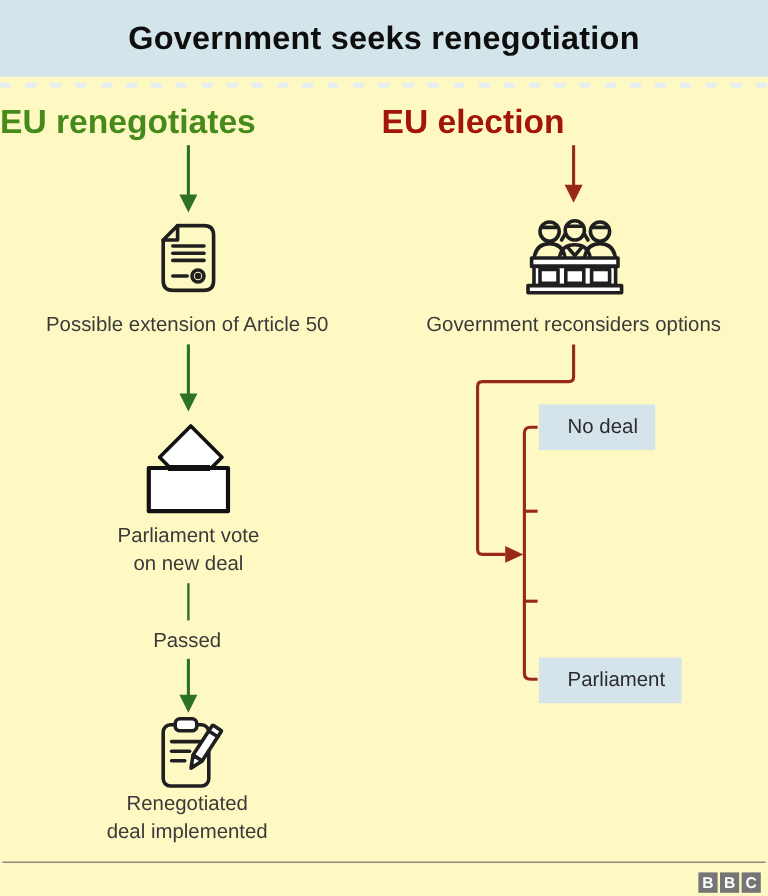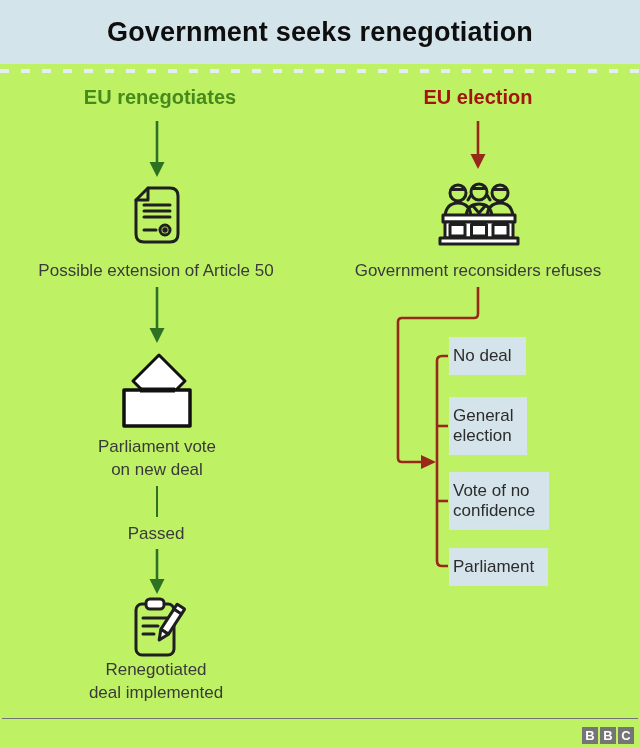--- a/index.html
+++ b/index.html
@@ -1,31 +1,31 @@
 <!DOCTYPE html>
 <html><head>
 <meta charset="utf-8">
 <style>
   html,body { margin:0; padding:0; background:#fff; }
   .canvas {
-    position:relative; width:640px; height:747px; background:#bef264;
+    position:relative; width:640px; height:747px; background:#fef9c3;
     font-family:"Liberation Sans", sans-serif; overflow:hidden;
   }
   
   .header {
     position:absolute; left:0; top:0; width:640px; height:64px;
     background:#d3e4ea; display:flex; align-items:center; justify-content:center;
   }
   .header h1 { margin:0; font-size:27px; font-weight:bold; color:#0e0e0e; letter-spacing:.2px; }
   .dashes {
     position:absolute; left:0; top:69px; width:640px; height:4px;
     background:repeating-linear-gradient(90deg,#e4eef3 0 9px, transparent 9px 21px);
   }
   
-  .col-heading { position:absolute; top:86px; width:320px; text-align:center; font-size:20px; font-weight:bold; }
+  .col-heading { position:absolute; top:86px; width:320px; text-align:left; font-size:28px; font-weight:bold; }
   .col-heading.green { left:0;  color:#478a1c; }
   .col-heading.red   { left:318px; color:#a3140a; }
   
   .label {
     position:absolute; width:320px; text-align:center; font-size:17px;
     color:#3a3a3a; line-height:23px; white-space:pre-line;
   }
   .lbl-extension   { left:-4px;  top:259px; }
   .lbl-reconsider  { left:318px; top:259px; }
   .lbl-vote        { left:-3px;  top:435px; }
@@ -34,21 +34,21 @@
   
   .connectors, .icon { position:absolute; pointer-events:none; }
   .connectors { left:0; top:0; }
   .icon-document  { left:133px; top:186px; }
   .icon-people    { left:438px; top:180px; }
   .icon-ballot    { left:120px; top:352px; }
   .icon-clipboard { left:129px; top:597px; }
   
   .option {
     position:absolute; left:449px; background:#d5e4ea; color:#2c2c2c;
-    font-size:17px; line-height:20px; padding:9px 14px 9px 4px; white-space:pre-line;
+    font-size:17px; line-height:20px; padding:9px 14px 9px 24px; white-space:pre-line;
   }
   .opt-0 { top:337px; }
   .opt-1 { top:397px; }
   .opt-2 { top:472px; }
   .opt-3 { top:548px; }
   
   .footline { position:absolute; left:2px; top:718px; width:636px; border-top:1.5px solid #737373; }
   .bbc { position:absolute; right:6px; top:727px; display:flex; gap:2px; }
   .bbc span {
     width:16px; height:17px; background:#757575; color:#ffffff;
@@ -142,32 +142,28 @@
       <line x1="14" y1="37" x2="25" y2="37"></line>
       <g transform="rotate(33 40 28)">
         <rect x="35.5" y="6" width="9" height="30" rx="1" fill="#ffffff"></rect>
         <path d="M35.5,36 L40,46 L44.5,36 Z" fill="#ffffff"></path>
         <line x1="35.5" y1="12" x2="44.5" y2="12"></line>
       </g>
     </g>
   </svg>
 
   <div class="label lbl-extension">Possible extension of Article 50</div>
-  <div class="label lbl-reconsider">Government reconsiders refuses</div>
+  <div class="label lbl-reconsider">Government reconsiders options</div>
   <div class="label lbl-vote">Parliament vote
 on new deal</div>
   <div class="label lbl-passed">Passed</div>
   <div class="label lbl-implemented">Renegotiated
 deal implemented</div>
 
   <div class="option opt-0">No deal</div>
-  <div class="option opt-1">General
-election</div>
-  <div class="option opt-2">Vote of no
-confidence</div>
   <div class="option opt-3">Parliament</div>
 
   <div class="footline"></div>
   <div class="bbc">
     <span>B</span>
     <span>B</span>
     <span>C</span>
   </div>
 
 </div>

